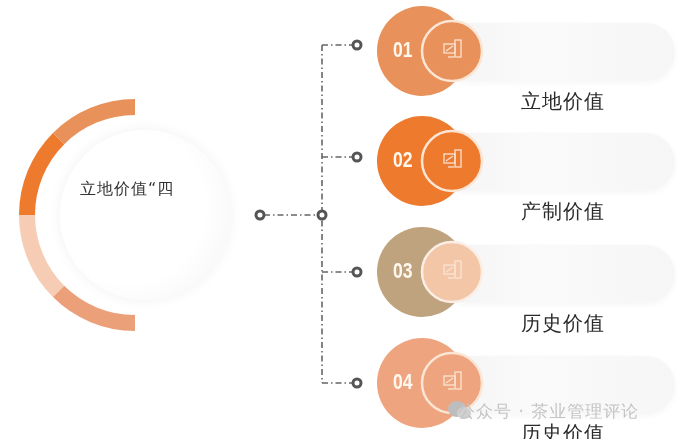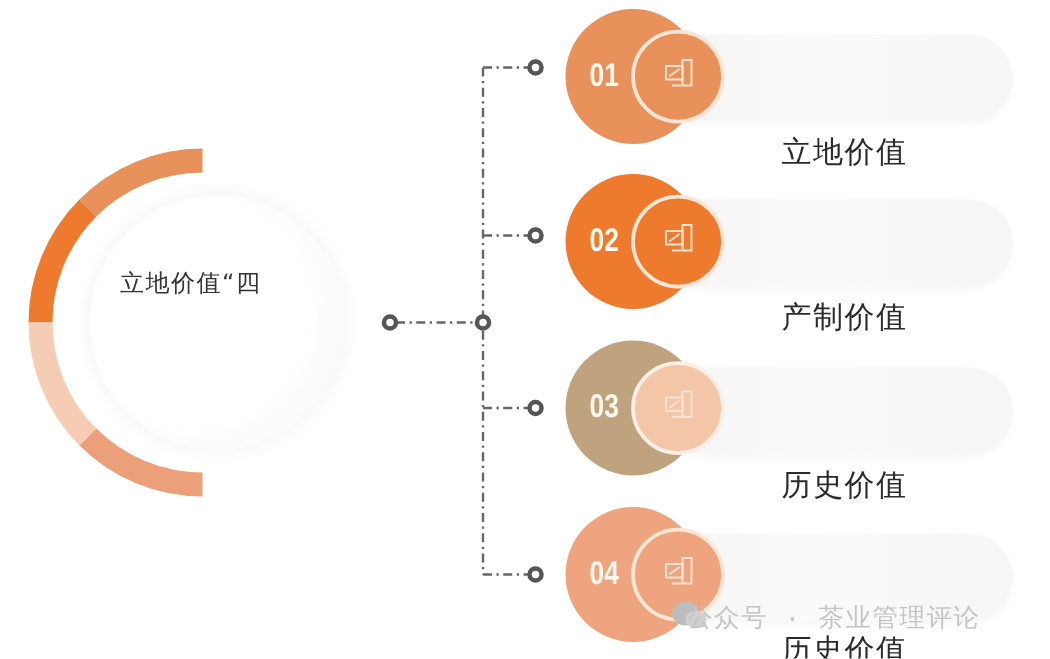--- a/index.html
+++ b/index.html
@@ -4,21 +4,21 @@
 <style>
   html,body{margin:0;padding:0;background:#ffffff;}
   body{width:700px;height:439px;position:relative;overflow:hidden;font-family:"DejaVu Sans","Liberation Sans",sans-serif;}
   .abs{position:absolute;}
   #ring{left:0;top:0;}
   .hub{left:60px;top:130px;width:170px;height:170px;border-radius:50%;background:radial-gradient(circle at 40% 45%,#ffffff 55%,#f3f3f4 100%);box-shadow:0 0 14px rgba(0,0,0,0.06);}
   .hub-text{left:80px;top:176px;width:120px;font-size:16px;line-height:25px;color:#333333;letter-spacing:1px;}
   .pill{height:58px;border-radius:29px;background:linear-gradient(90deg,#f4f4f5 0%,#fafafa 40%,#f6f6f7 100%);box-shadow:0 2px 6px rgba(0,0,0,0.04);}
   .pill-label{font-size:20px;color:#2a2a2a;letter-spacing:1px;margin-top:48px;}
   .num{font-family:"Liberation Sans",sans-serif;font-weight:bold;font-size:22px;color:#fff8ef;transform:scaleX(0.8);transform-origin:left center;}
-  .watermark{left:458px;top:400px;font-size:17px;color:#c4c4c4;letter-spacing:1px;font-family:Liberation Mono, monospace;}
+  .watermark{left:458px;top:400px;font-size:17px;color:#c4c4c4;letter-spacing:1px;}
   .wm-icon{left:447px;top:399px;}
 </style>
 </head>
 <body>
 
 <svg id="ring" class="abs" width="260" height="439">
 
   <path d="M135 107 A108 108 0 0 0 58.6 138.6" stroke="#E9915A" stroke-width="16" fill="none"></path>
   <path d="M58.6 138.6 A108 108 0 0 0 27 215" stroke="#EE7A2E" stroke-width="16" fill="none"></path>
   <path d="M27 215 A108 108 0 0 0 58.6 291.4" stroke="#F6CDB4" stroke-width="16" fill="none"></path>

